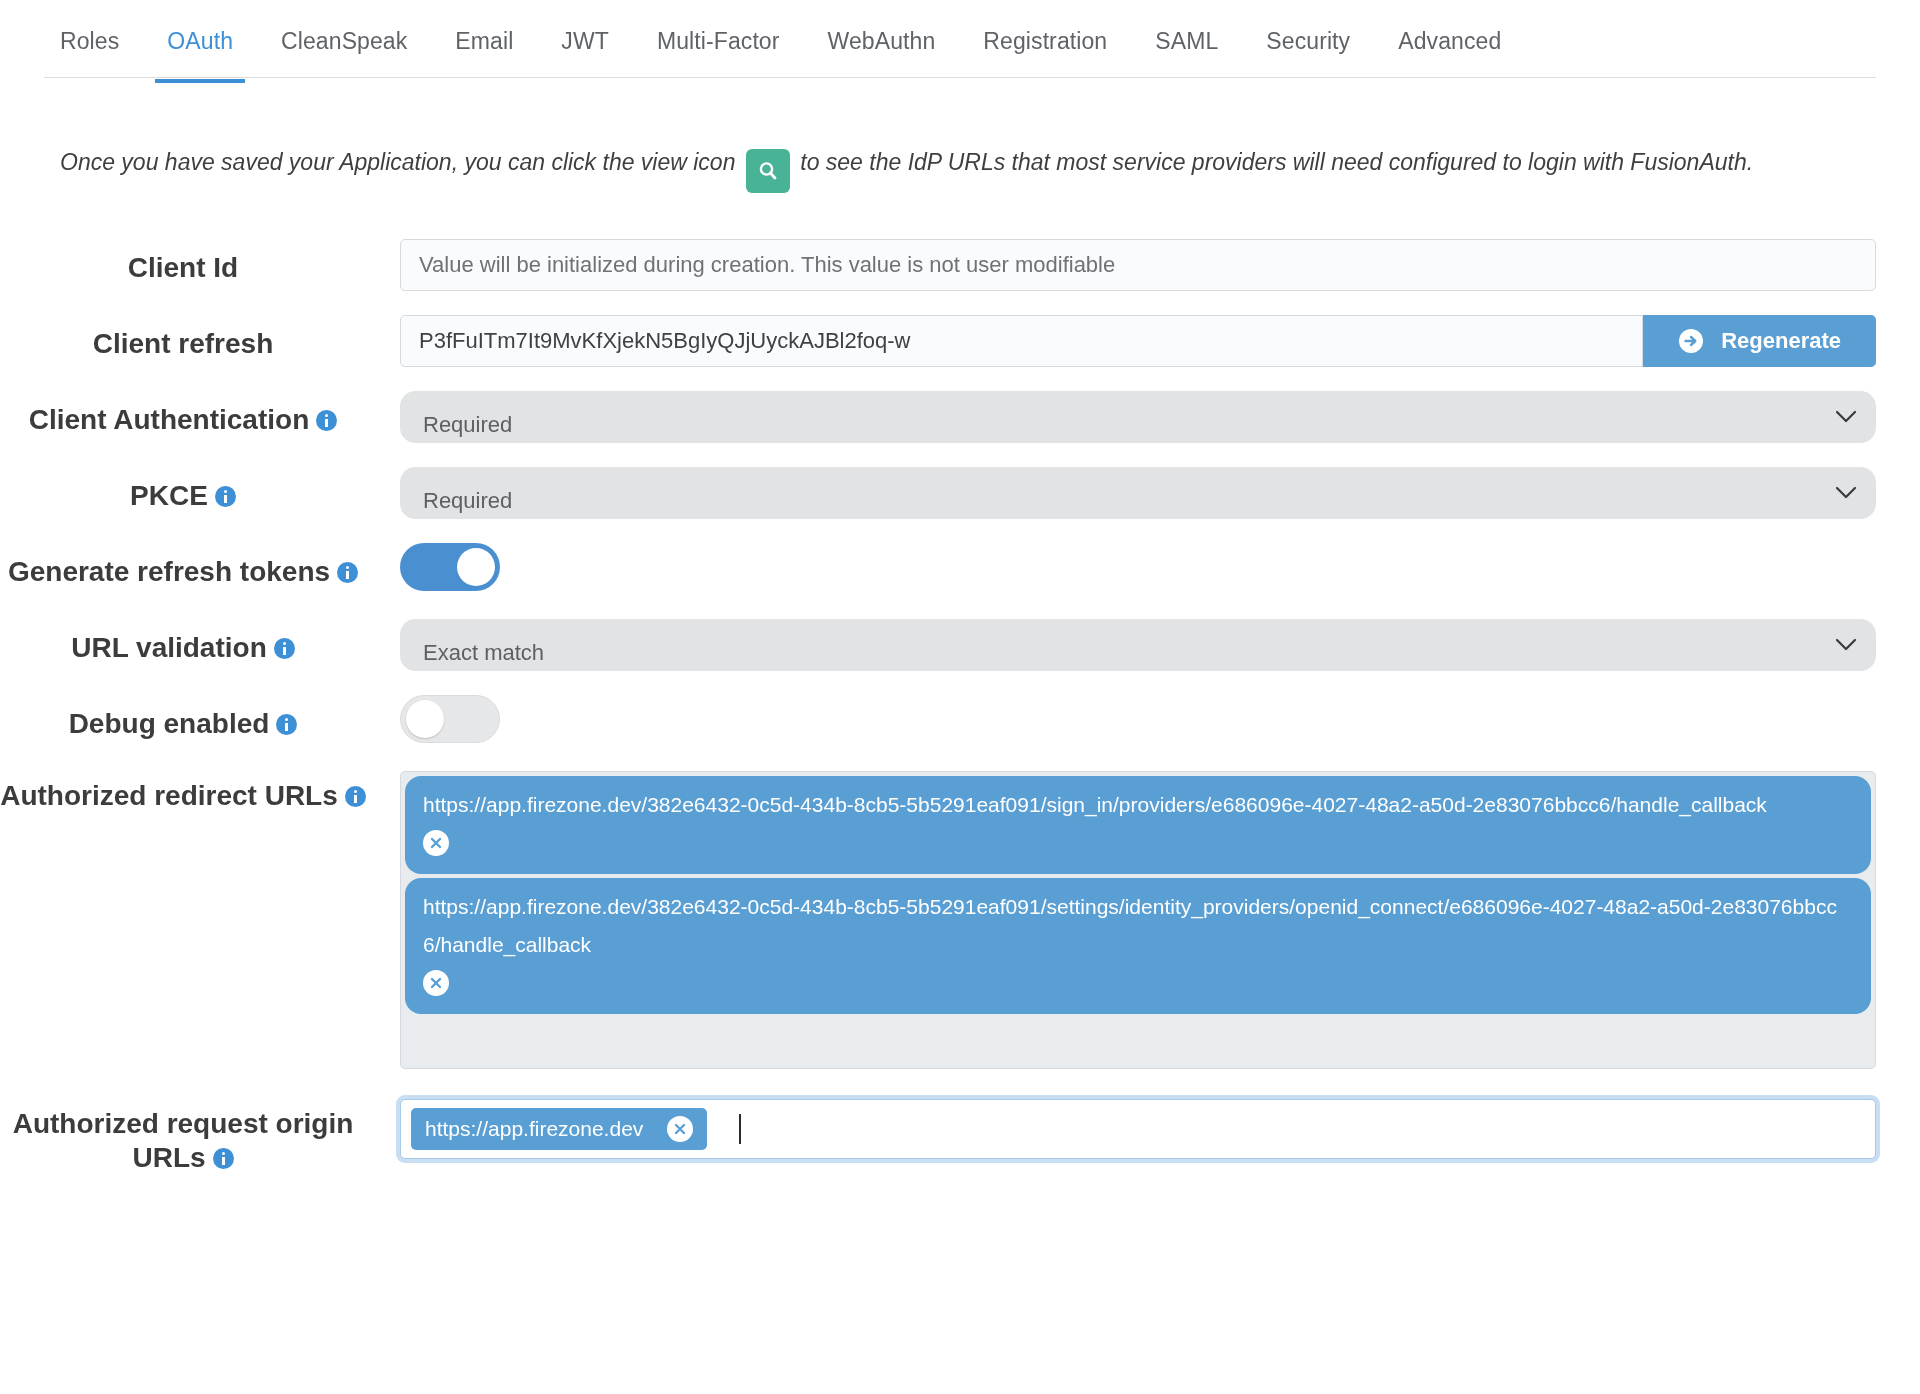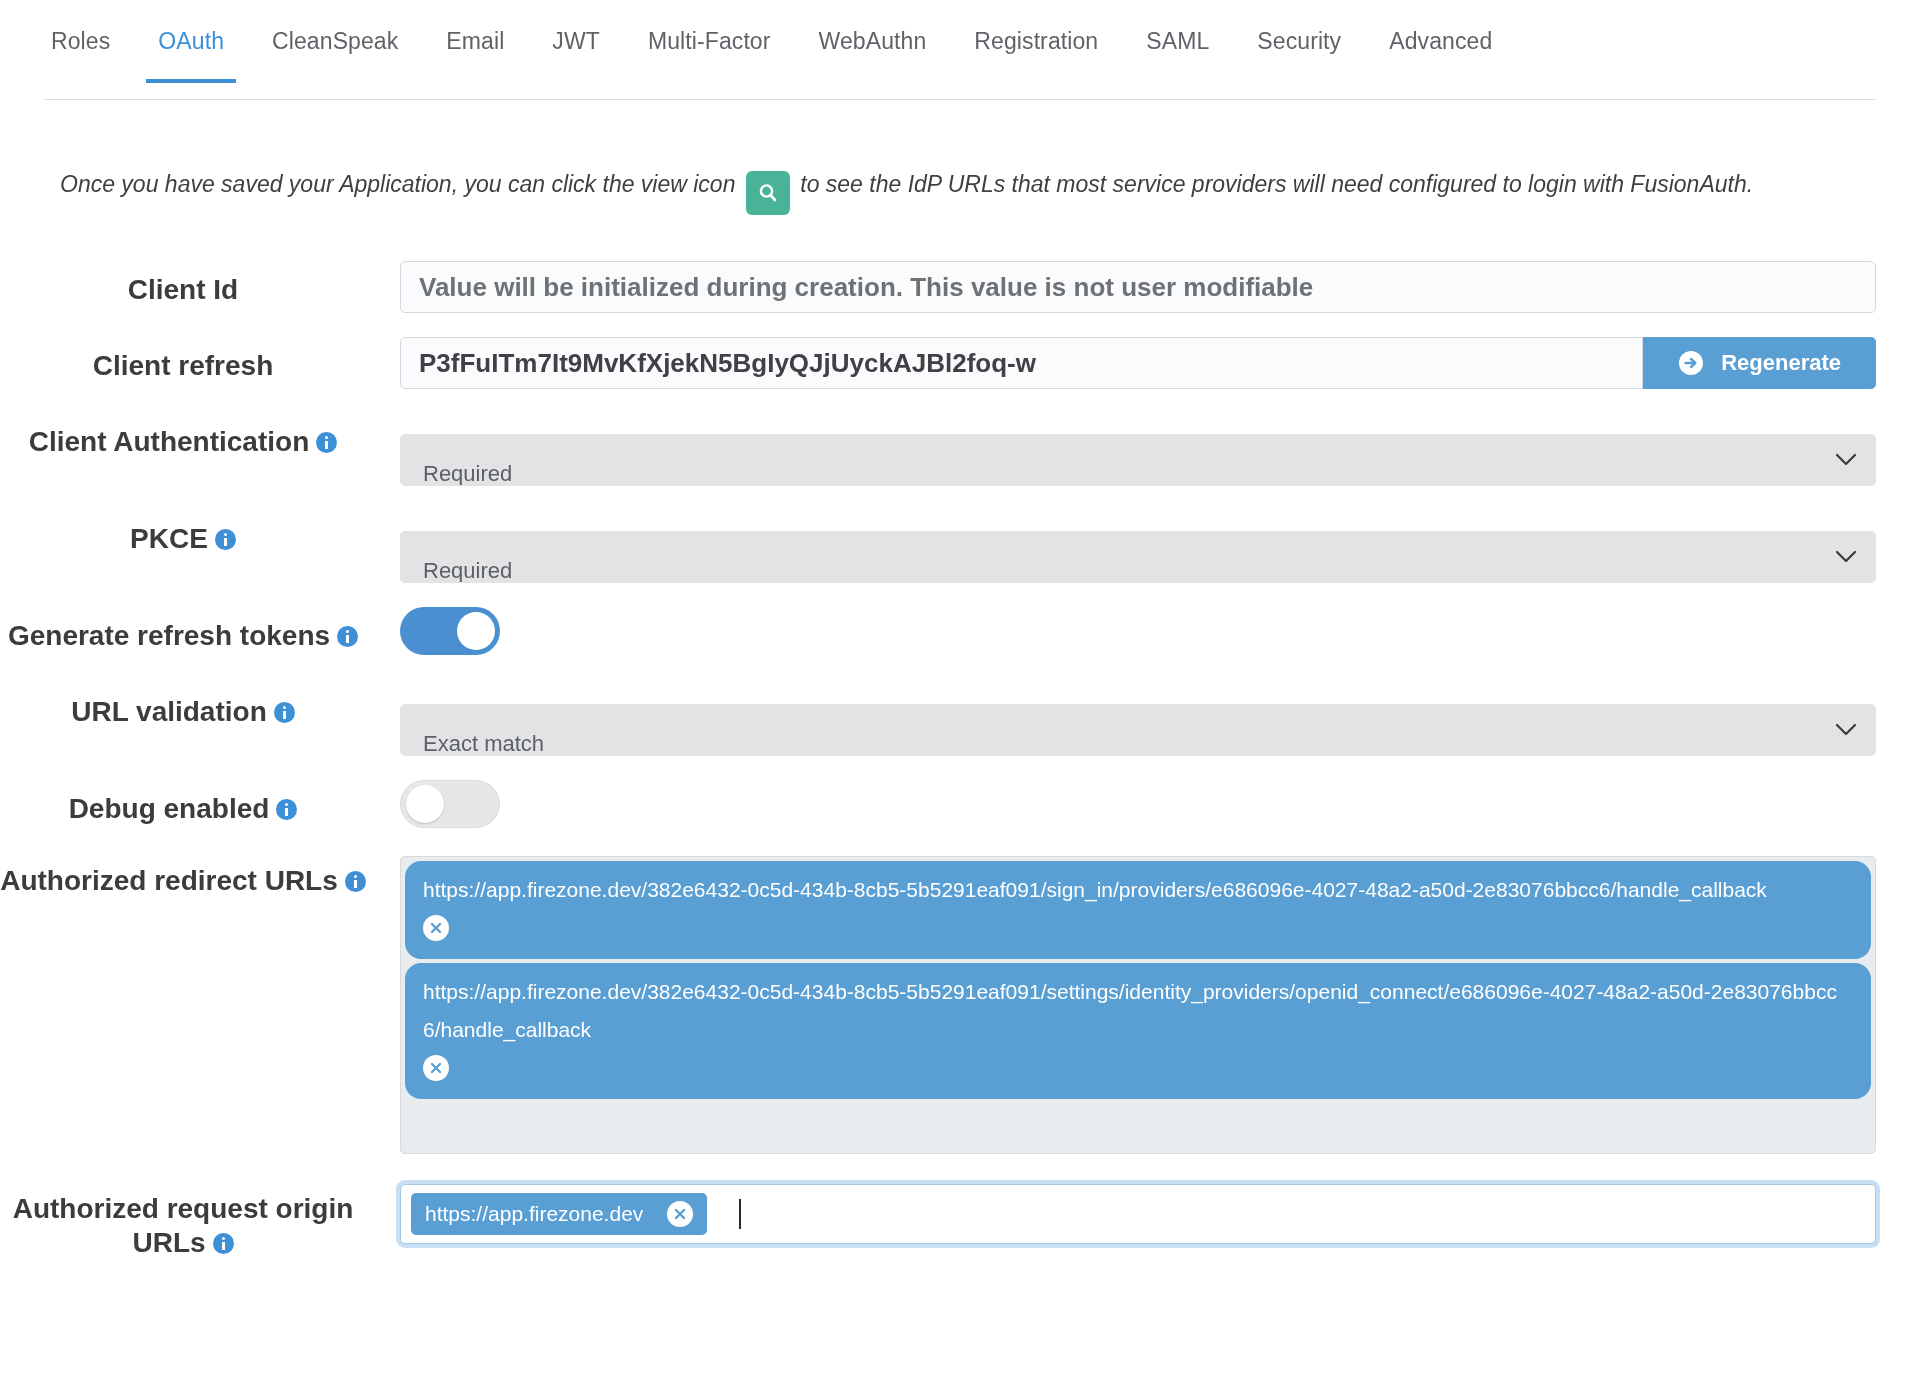--- a/index.html
+++ b/index.html
@@ -8,22 +8,22 @@
     width:1920px; height:1394px;
     background:#ffffff;
     font-family:"Liberation Sans", sans-serif;
     color:#4a4a4a;
     overflow:hidden;
   }
 
   
   .tabbar {
     position:relative;
-    height:100px;
-    padding:0 27px;
+    height:78px;
+    padding:0 36px;
     display:flex;
     align-items:flex-start;
   }
   .tabbar::after {
     content:"";
     position:absolute;
     left:44px; right:44px; bottom:0;
     height:1px; background:#dcdcdc;
   }
   .tab {
@@ -106,28 +106,27 @@
     position:absolute; left:9px; top:9px;
     width:3px; height:8px; background:#fff;
   }
 
   .textinput {
     width:100%;
     height:52px;
     border:1px solid #d6d9dd;
     border-radius:5px;
     background:#fafbfc;
-    font-size:26px;
+    font-size:22px;
     color:#6f7275;
     padding:0 18px;
     line-height:50px;
     font-family:"Liberation Sans", sans-serif;
     white-space:nowrap;
     overflow:hidden;
-    font-weight:bold;
   }
 
   .secret-wrap { display:flex; width:100%; }
   .secret-wrap .textinput {
     border-top-right-radius:0;
     border-bottom-right-radius:0;
     color:#3f4145;
   }
   .regen-btn {
     flex:0 0 auto;
@@ -147,29 +146,28 @@
     white-space:nowrap;
   }
   .regen-btn svg { display:block; flex:0 0 auto; }
 
   .select {
     position:relative;
     width:100%;
     height:52px;
     background:#e2e3e5;
     border:1px solid #e2e3e5;
-    border-radius:5px;
+    border-radius:15px;
     font-size:22px;
     color:#5c5f63;
     line-height:50px;
-    padding:14px 44px 0 22px;
+    padding:8px 44px 0 22px;
     cursor:pointer;
     overflow:hidden;
     white-space:nowrap;
-    margin-top:21px;
   }
   .select .chev {
     position:absolute;
     right:18px; top:0; bottom:0;
     display:flex; align-items:center;
   }
 
   
   .toggle {
     width:100px; height:48px;

